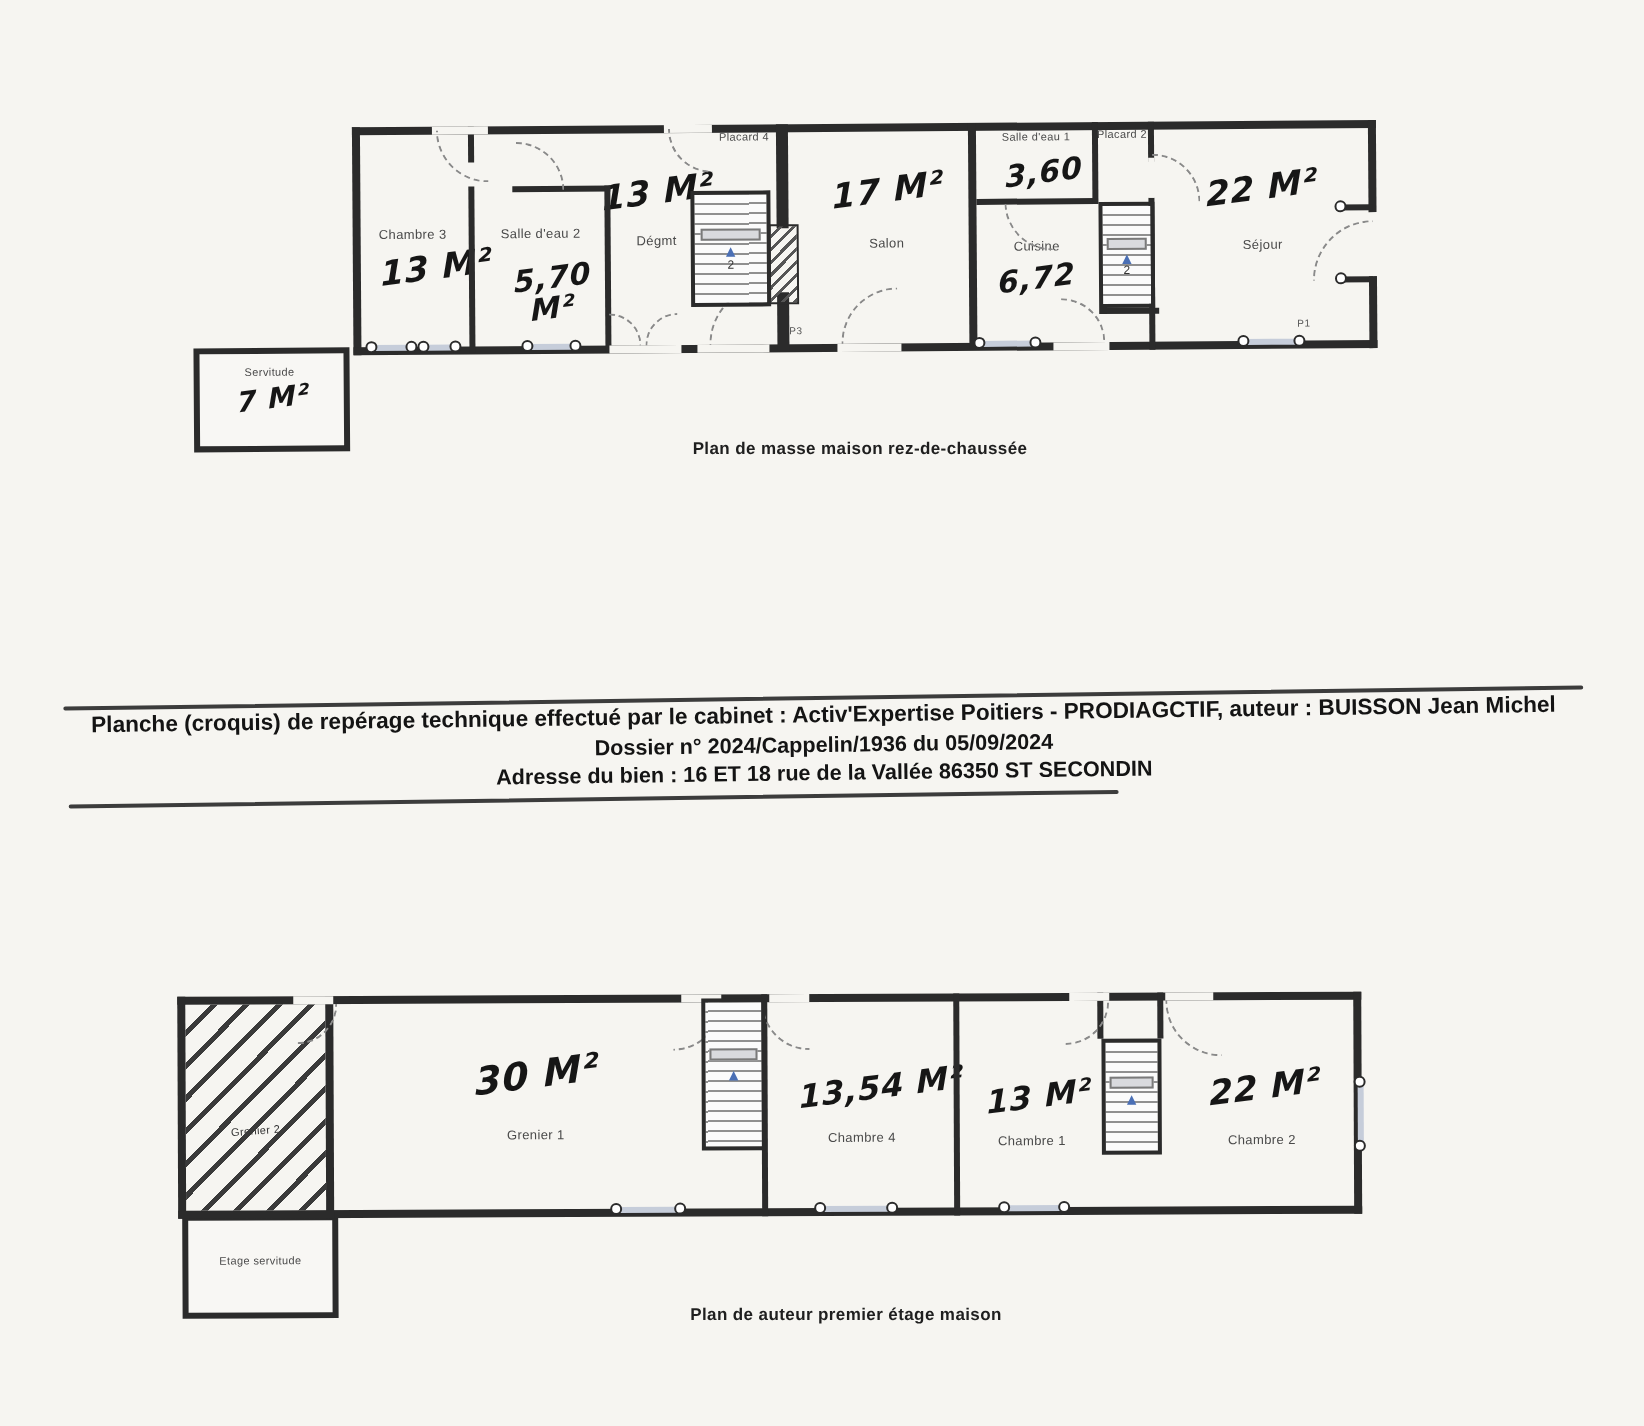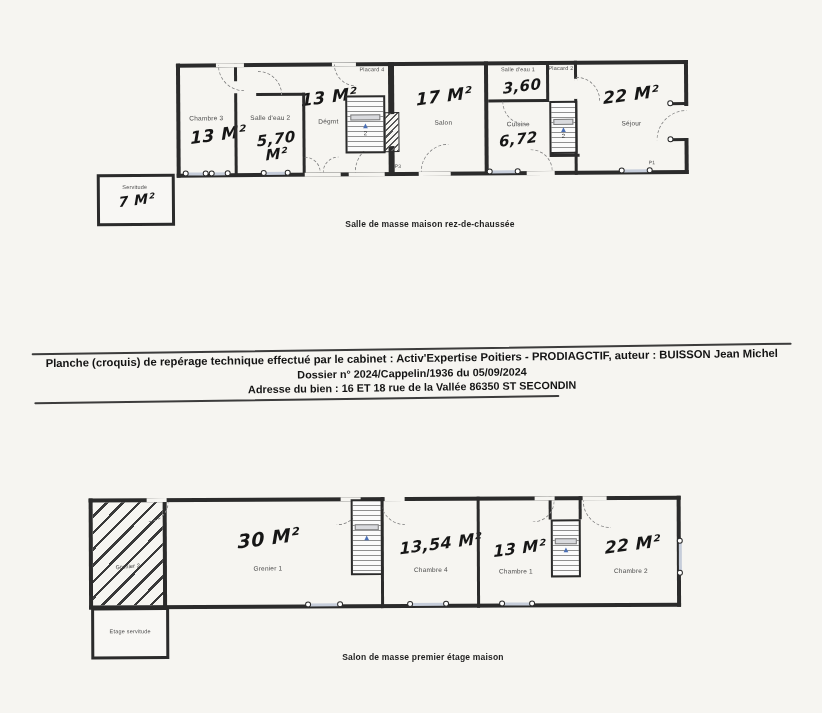--- a/index.html
+++ b/index.html
@@ -154,21 +154,21 @@
         <div class="sarrow">▲</div>
         <div class="snum">2</div>
       </div>
       <div class="stairs" style="left: 551px; top: 102px; width: 28px; height: 53px;">
         <div class="slabel"></div>
         <div class="sarrow">▲</div>
         <div class="snum">2</div>
       </div>
     </div>
 
-  <div class="caption" style="left:260px; top:219px; width:340px;">Salle de masse maison rez-de-chaussée</div>
+  <div class="caption" style="left:260px; top:219px; width:340px;">Plan de masse maison rez-de-chaussée</div>
 
   <div class="header-block">
     <div class="rule" style="left:8px; top:2px; width:760px;"></div>
     <div class="hline l1">Planche (croquis) de repérage technique effectué par le cabinet : Activ'Expertise Poitiers - PRODIAGCTIF, auteur : BUISSON Jean Michel</div>
     <div class="hline l2">Dossier n° 2024/Cappelin/1936 du 05/09/2024</div>
     <div class="hline l3">Adresse du bien : 16 ET 18 rue de la Vallée  86350 ST SECONDIN</div>
     <div class="rule" style="left:10px; top:51px; width:525px;"></div>
   </div>
 
   <div class="plan etg" id="plan-etage">
@@ -221,15 +221,15 @@
       <div class="stairs" style="left: 350px; top: 499px; width: 32px; height: 76px;">
         <div class="slabel"></div>
         <div class="sarrow">▲</div>
       </div>
       <div class="stairs" style="left: 550px; top: 520px; width: 30px; height: 58px;">
         <div class="slabel"></div>
         <div class="sarrow">▲</div>
       </div>
     </div>
 
-  <div class="caption" style="left:258px; top:652px; width:330px;">Salon de masse premier étage maison</div>
+  <div class="caption" style="left:258px; top:652px; width:330px;">Plan de auteur premier étage maison</div>
 
 </div>
 
 </body></html>

